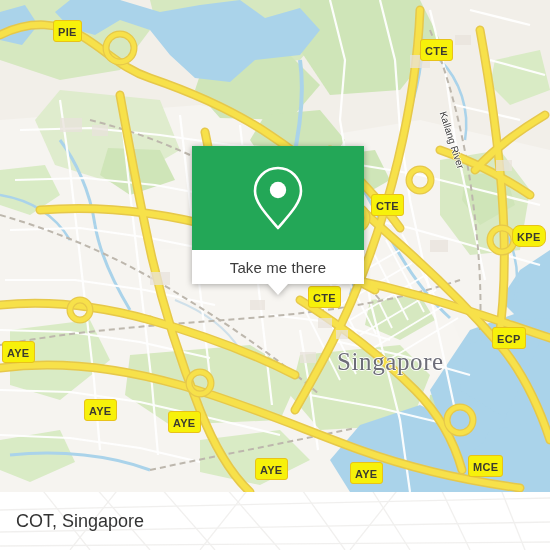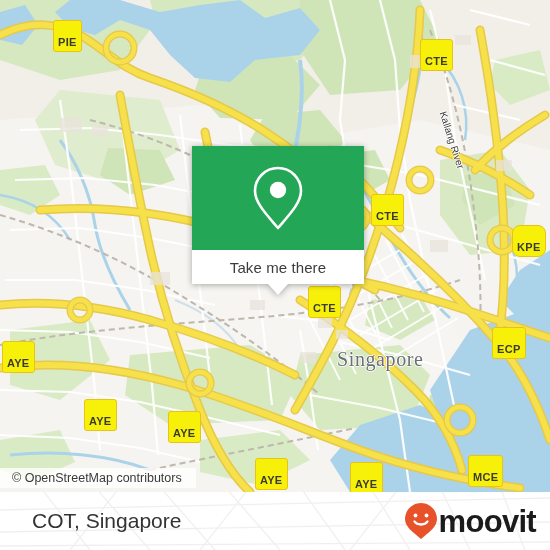--- a/index.html
+++ b/index.html
@@ -35,32 +35,32 @@
     background: #f7f10a;
     border: 1.5px solid #e8c21a;
     border-radius: 3px;
     color: #3b3b30;
     font-family: "Liberation Sans", sans-serif;
     font-weight: bold;
     font-size: 11px;
     letter-spacing: .3px;
     line-height: 14px;
     height: 15px;
-    padding: 14px 4px 1px 4px;
+    padding: 4px 4px 1px 4px;
     text-align: center;
     box-sizing: content-box;
     white-space: nowrap;
   }
 
   
   .city-label {
     position: absolute;
     color: #6d6d78;
     font-family: "Liberation Serif", serif;
-    font-size: 20px;
+    font-size: 25px;
     letter-spacing: .6px;
     white-space: nowrap;
     text-shadow:
        1px  0 0 rgba(255,255,255,.85), -1px  0 0 rgba(255,255,255,.85),
        0  1px 0 rgba(255,255,255,.85),  0 -1px 0 rgba(255,255,255,.85);
   }
   .river-label {
     position: absolute;
     color: #3a3a3a;
     font-family: "Liberation Sans", sans-serif;
@@ -147,23 +147,23 @@
   }
   #footer-ghost {
     position: absolute;
     left: 0; top: 0;
     width: 550px; height: 58px;
     opacity: .20;
     pointer-events: none;
   }
   #footer-title {
     position: relative;
-    margin-left: 32px;
+    margin-left: 16px;
     color: #333333;
-    font-size: 21px;
+    font-size: 18px;
     font-family: "Liberation Sans", sans-serif;
     white-space: nowrap;
     z-index: 2;
   }
   #brand {
     position: absolute;
     right: 14px;
     top: 50%;
     transform: translateY(-50%);
     display: flex;
@@ -374,21 +374,20 @@
     <div class="shield" style="left:2px;   top:341px;">AYE</div>
     <div class="shield" style="left:84px;  top:399px;">AYE</div>
     <div class="shield" style="left:168px; top:411px;">AYE</div>
     <div class="shield" style="left:255px; top:458px;">AYE</div>
     <div class="shield" style="left:350px; top:462px;">AYE</div>
     <div class="shield" style="left:447px; top:455px;margin-left:21px;">MCE</div>
 
     <div class="city-label" style="left:337px; top:348px;">Singapore</div>
     <div class="river-label" style="left:448px; top:110px; transform:rotate(72deg); transform-origin:0 0;">Kallang River</div>
 
-    <div id="osm-attribution">© OpenStreetMap contributors</div>
 
     <div id="callout">
       <div id="callout-top">
         <svg id="pin-icon" width="54" height="66" viewBox="0 0 54 66">
           <path d="M27 3 C 14.3 3, 4 13.3, 4 26 C 4 38, 16 50, 27 63 C 38 50, 50 38, 50 26 C 50 13.3, 39.7 3, 27 3 Z" fill="none" stroke="#ffffff" stroke-width="2.6" stroke-linejoin="round"></path>
           <circle cx="27" cy="25" r="8.2" fill="#ffffff"></circle>
         </svg>
       </div>
       <div id="callout-bottom">
         <span id="callout-label">Take me there</span>
@@ -412,24 +411,15 @@
           <path d="M0 40 L550 30"></path>
           <path d="M0 54 L550 50"></path>
         <path d="M120 -5 L70 58"></path>
           <path d="M250 -5 L200 58"></path>
           <path d="M400 -5 L350 58"></path>
       </g>
     </svg>
 
     <div id="footer-title">COT, Singapore</div>
 
-    <div id="brand">
-      <svg width="34" height="38" viewBox="0 0 34 38">
-        <path d="M17 1 C 8.2 1, 1 8.2, 1 17 C 1 25, 9 30, 17 37 C 25 30, 33 25, 33 17 C 33 8.2, 25.8 1, 17 1 Z" fill="#e8522b"></path>
-        <circle cx="11.5" cy="13.5" r="1.9" fill="#ffffff"></circle>
-        <circle cx="22.5" cy="13.5" r="1.9" fill="#ffffff"></circle>
-        <path d="M10.5 19.5 C 13 23.5, 21 23.5, 23.5 19.5" stroke="#ffffff" stroke-width="2.3" fill="none" stroke-linecap="round"></path>
-      </svg>
-      <span id="brand-word">moovit</span>
-    </div>
   </div>
 
 </div>
 
 </body></html>

